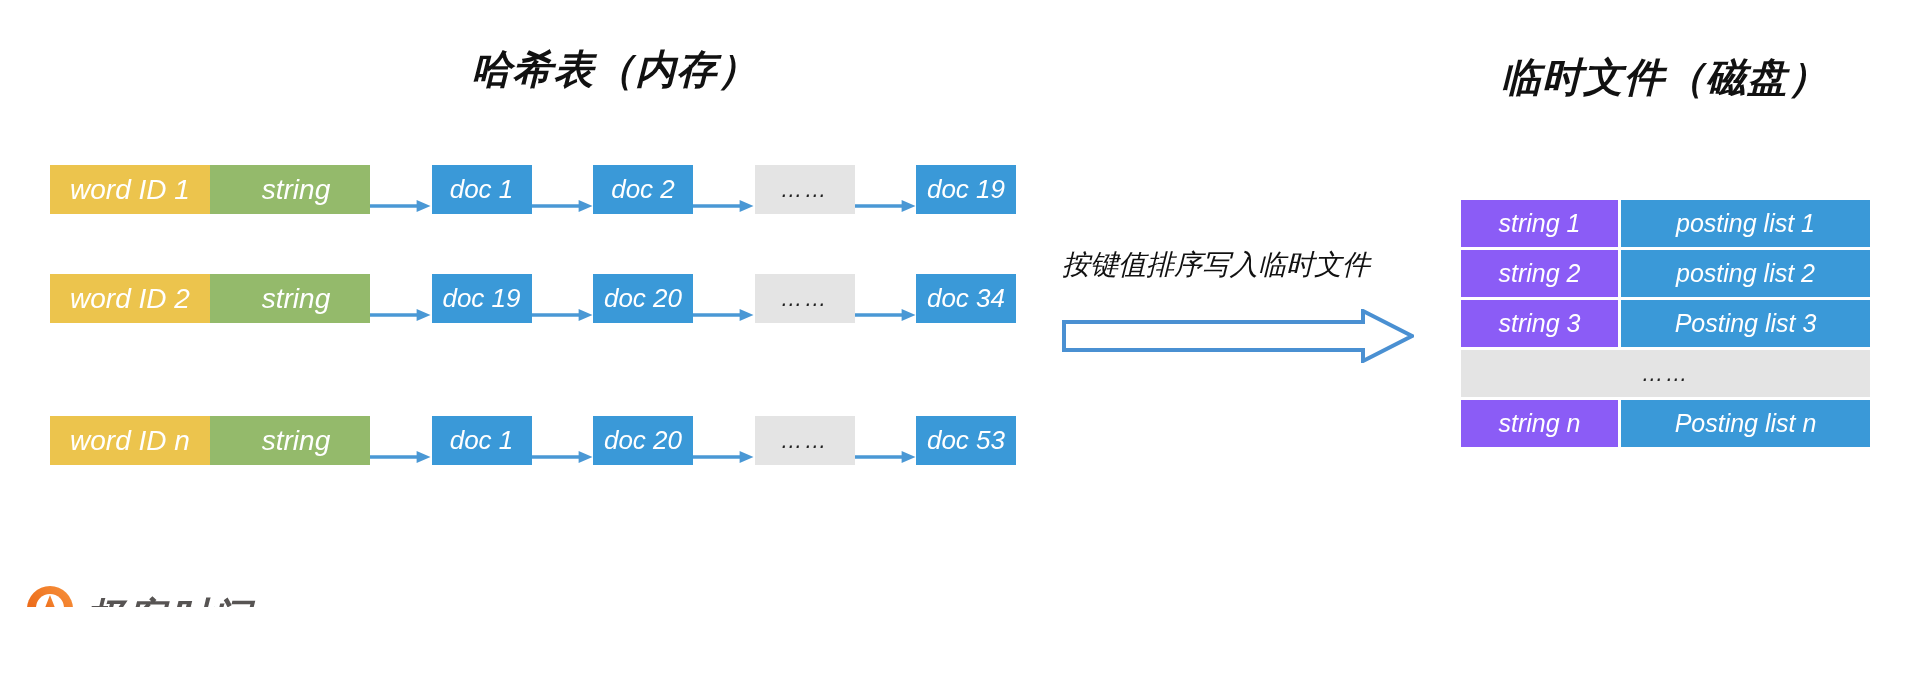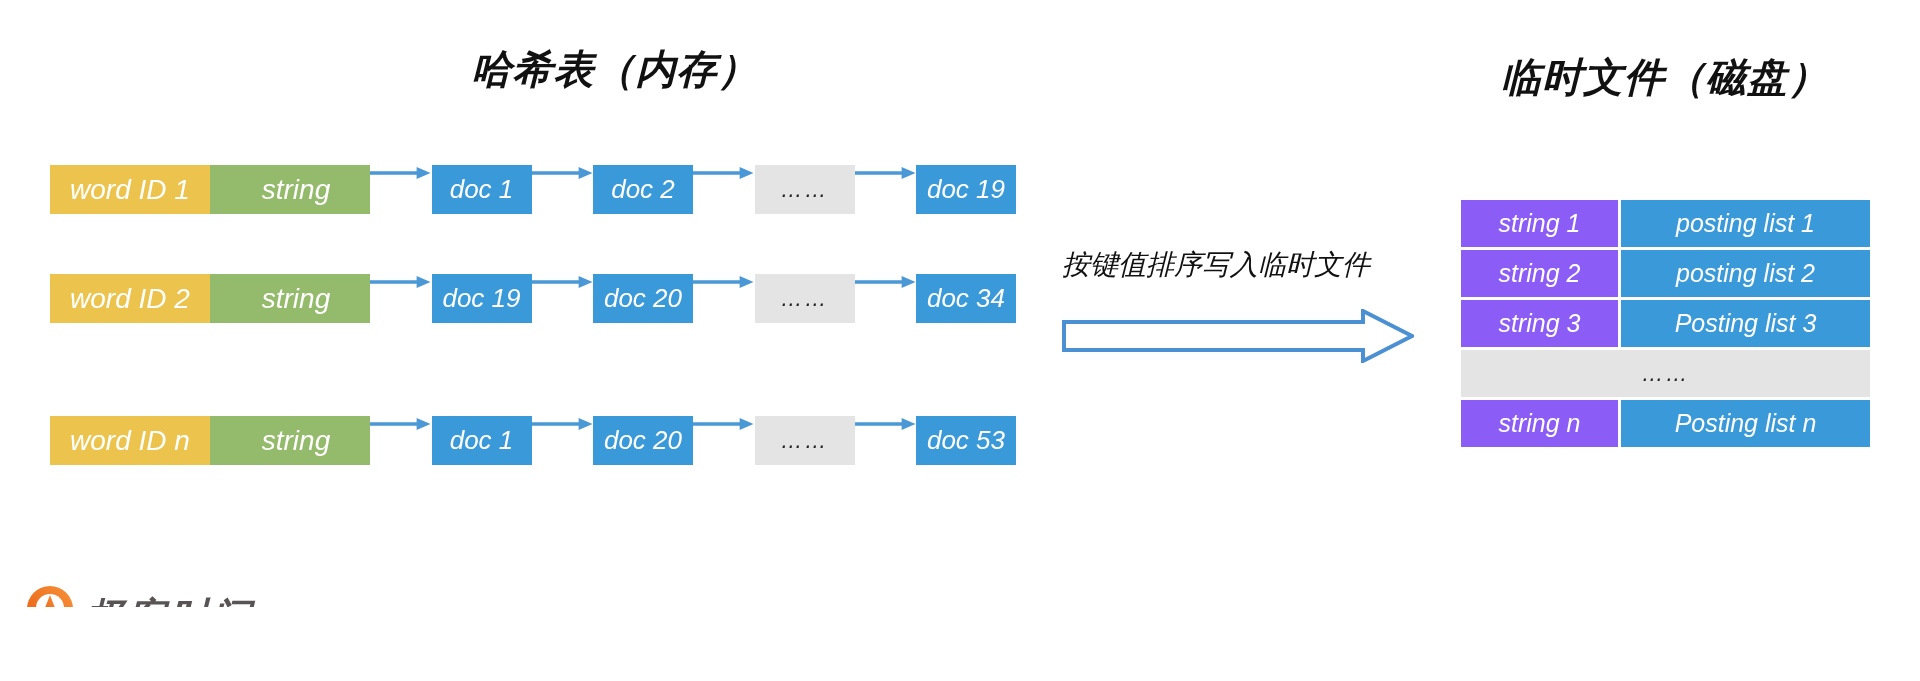--- a/index.html
+++ b/index.html
@@ -23,21 +23,21 @@
   .left-title  { left: 400px; top: 42px; width: 430px; text-align: center; }
   .right-title { left: 1450px; top: 42px; width: 430px; text-align: center; margin-top: 8px; }
 
   
   .hrow {
     position: absolute;
     left: 50px;
     width: 966px;
     height: 49px;
     display: flex;
-    align-items: flex-start;
+    align-items: flex-end;
   }
   .hrow-1 { top: 165px; }
   .hrow-2 { top: 274px; }
   .hrow-3 { top: 416px; }
   .cell {
     height: 49px;
     display: flex;
     align-items: center;
     justify-content: center;
     color: #ffffff;

